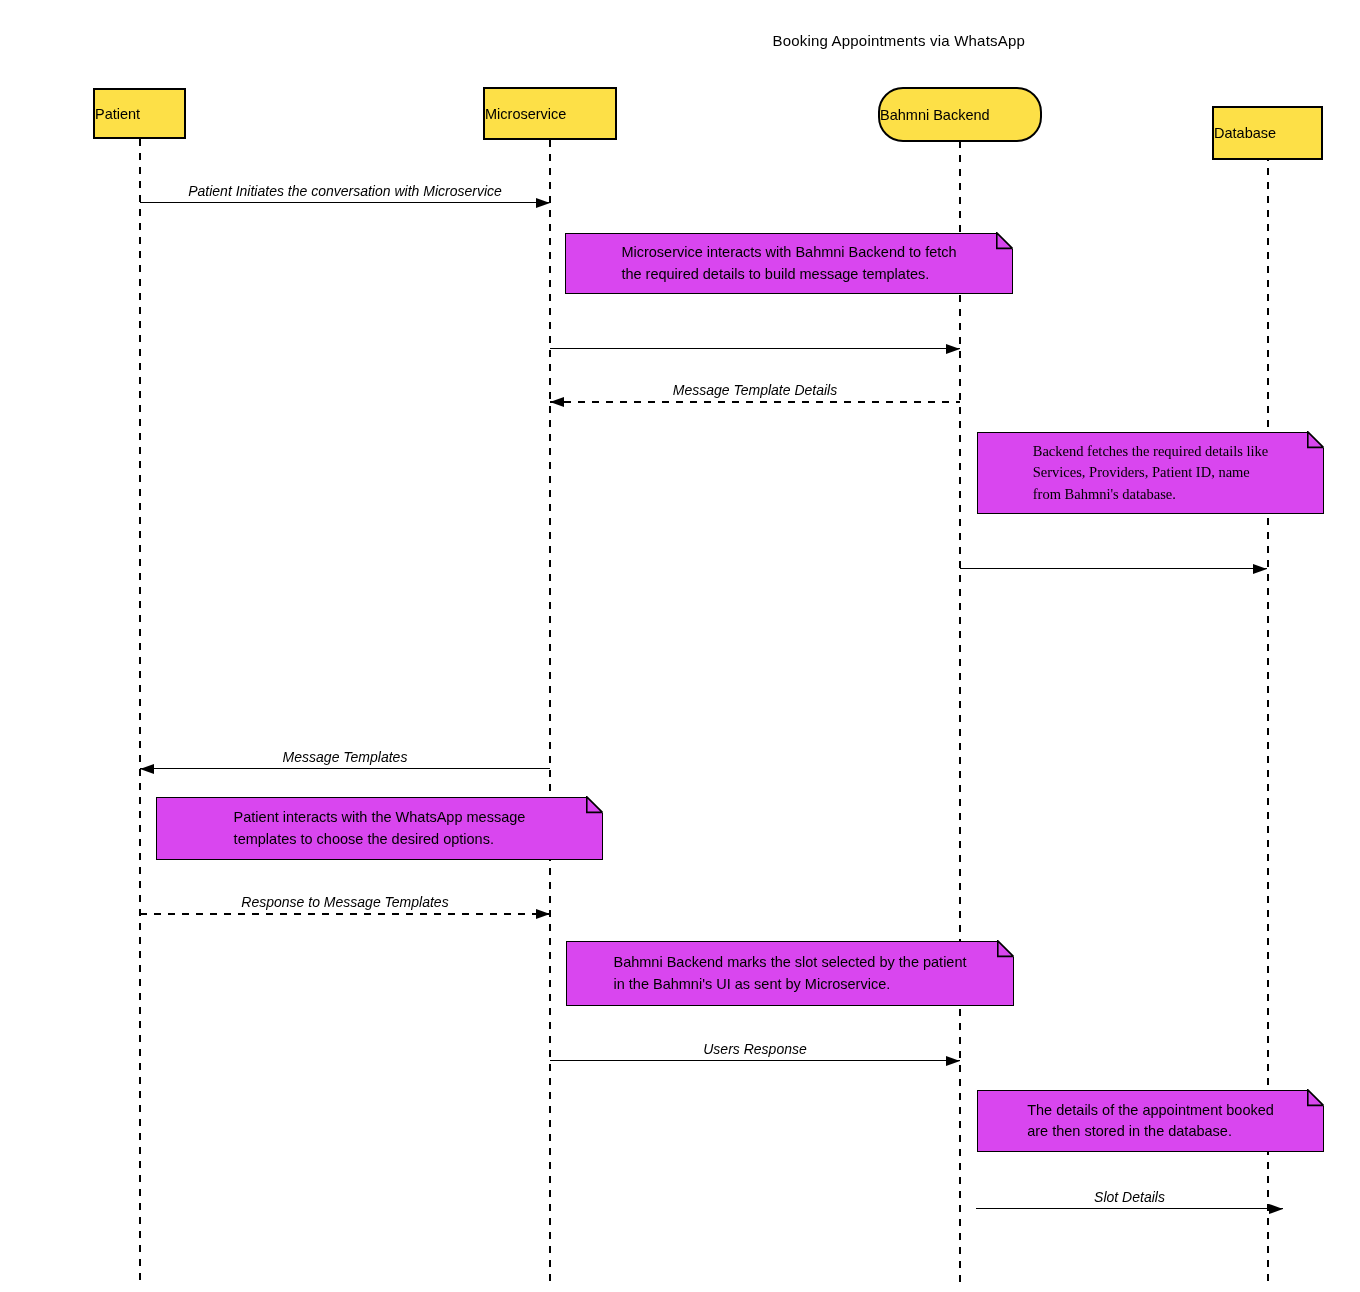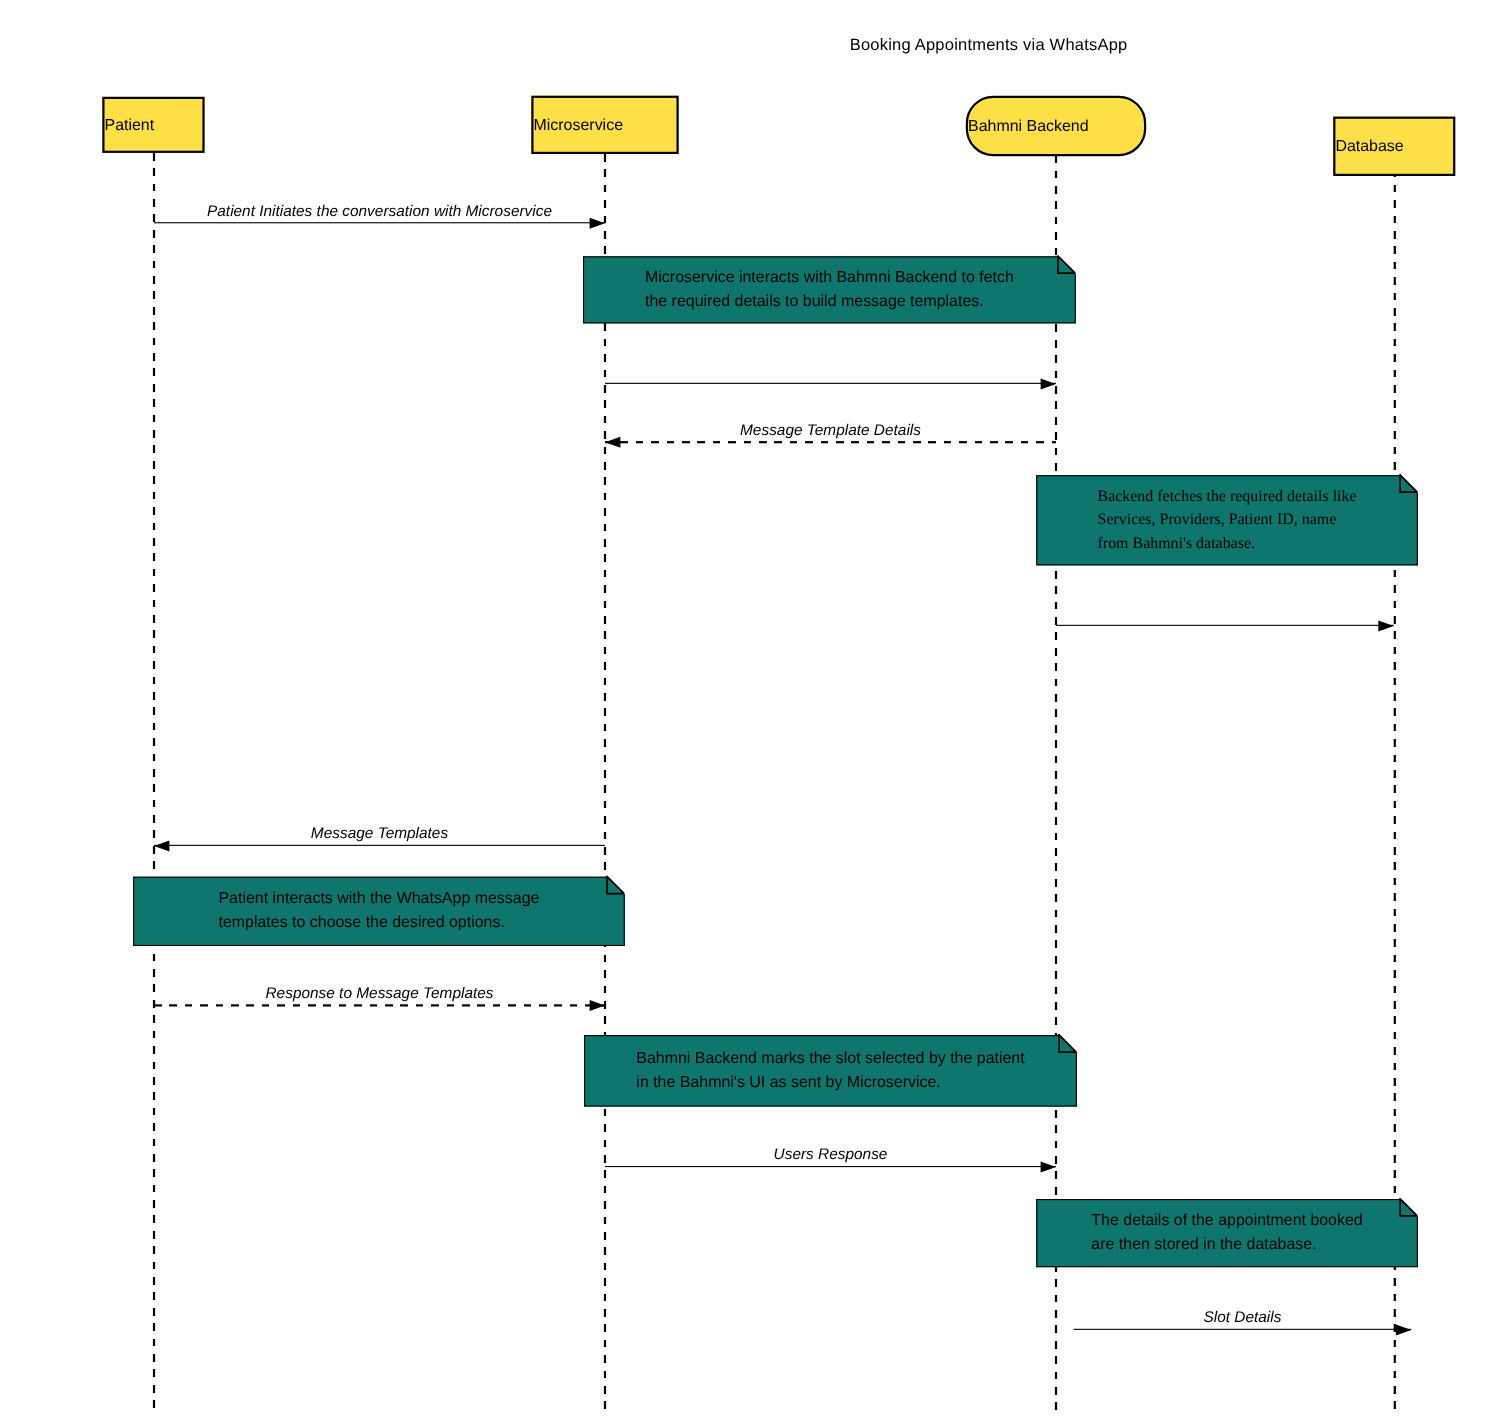--- a/index.html
+++ b/index.html
@@ -67,26 +67,27 @@
     width: 0; height: 0;
     border-top: 5px solid transparent;
     border-bottom: 5px solid transparent;
   }
   .arrowhead.dir-right { right: 0; border-left: 14px solid #000000; }
   .arrowhead.dir-left  { left: 0;  border-right: 14px solid #000000; }
 
   
   .note {
     position: absolute;
-    background: #0f766e;
+    background: #d946ef;
     border: 1.6px solid #000000;
     display: flex;
     align-items: center;
     justify-content: center;
     z-index: 3;
+    margin-left: 35px;
   }
   .note .note-text {
     width: max-content;
     max-width: 94%;
     text-align: left;
     font-size: 14.5px;
     line-height: 21.5px;
     white-space: pre-line;
   }
   .note .note-fold {

